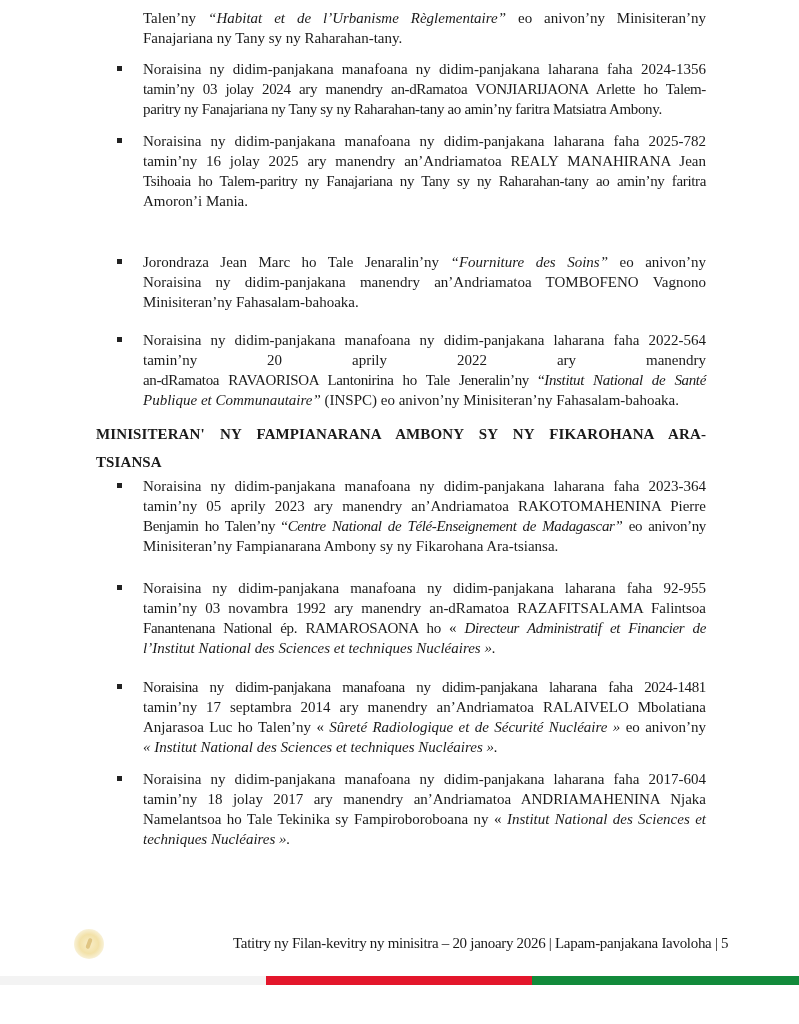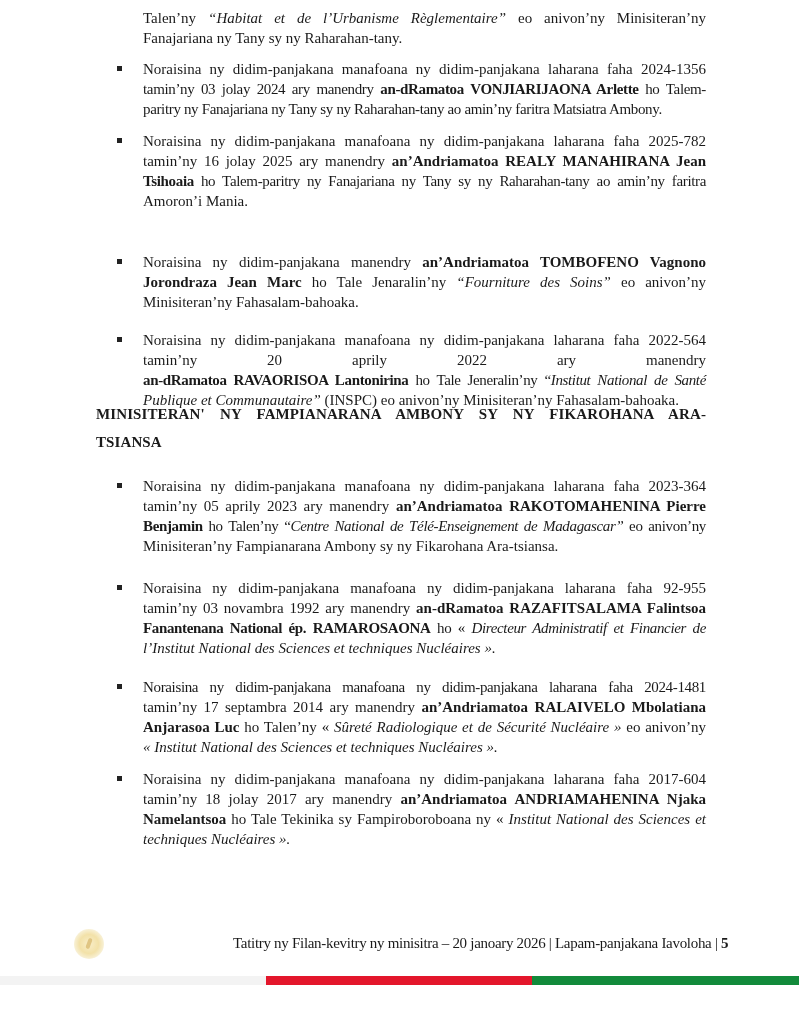--- a/index.html
+++ b/index.html
@@ -4,21 +4,21 @@
 <style>
   html, body { margin:0; padding:0; background:#ffffff; }
   body { width:799px; height:1024px; position:relative; overflow:hidden;
          font-family:"Liberation Serif", serif; color:#1a1a1a; }
   .page { position:absolute; left:0; top:0; width:799px; height:836px; }
   .block { position:absolute; left:143px; width:563px; font-size:15px; line-height:20px;
            text-align:justify; }
   .bullet { position:absolute; left:-26px; top:7px; width:5px; height:5px; background:#222; }
   .heading { position:absolute; left:96px; width:610px; font-weight:bold; font-size:15px;
              line-height:28px; letter-spacing:0.1px; text-align:justify; }
-  b { font-weight:bold; }
+  b { font-weight:normal; }
   i { font-style:italic; }
   .compact { letter-spacing:-0.35px; }
   .spread { text-align-last:justify; }
   .footer-text { position:absolute; left:213px; top:933px; font-size:15px; line-height:20px;
                  letter-spacing:-0.3px; white-space:nowrap;margin-left:20px; }
   .logo { position:absolute; left:74px; top:929px; width:30px; height:30px; border-radius:50%;
           background:radial-gradient(circle at 50% 50%, #f7e9b8 0%, #efd88c 45%, #f6ecc9 70%, #ffffff 100%);
           opacity:0.75; }
   .logo::after { content:""; position:absolute; left:13px; top:9px; width:4px; height:11px;
                  background:#d6b25a; border-radius:2px; transform:rotate(20deg); }
@@ -48,34 +48,34 @@
     <span class="bullet"></span>
     <div class="spread">Noraisina ny didim-panjakana manafoana ny didim-panjakana laharana faha 2025-782</div>
     <div class="spread"><span>tamin’ny 16 jolay 2025 ary manendry </span><b>an’Andriamatoa REALY MANAHIRANA Jean</b></div>
     <div class="spread compact"><b>Tsihoaia</b><span> ho Talem-paritry ny Fanajariana ny Tany sy ny Raharahan-tany ao amin’ny faritra</span></div>
     <div>Amoron’i Mania.</div>
   </div>
 
 
   <div class="block" style="top:252px;">
     <span class="bullet"></span>
+    <div class="spread"><b>Jorondraza Jean Marc</b><span> ho Tale Jenaralin’ny </span><i>“Fourniture des Soins”</i><span> eo anivon’ny</span></div>
     <div class="spread"><span>Noraisina ny didim-panjakana manendry </span><b>an’Andriamatoa TOMBOFENO Vagnono</b></div>
-    <div class="spread"><b>Jorondraza Jean Marc</b><span> ho Tale Jenaralin’ny </span><i>“Fourniture des Soins”</i><span> eo anivon’ny</span></div>
     <div>Minisiteran’ny Fahasalam-bahoaka.</div>
   </div>
 
   <div class="block" style="top:330px;">
     <span class="bullet"></span>
     <div class="spread">Noraisina ny didim-panjakana manafoana ny didim-panjakana laharana faha 2022-564</div>
     <div class="spread" style="word-spacing:58px;">tamin’ny 20 aprily 2022 ary manendry</div>
     <div class="spread compact"><b>an-dRamatoa RAVAORISOA Lantonirina</b><span> ho Tale Jeneralin’ny “</span><i>Institut National de Santé</i></div>
     <div><i>Publique et Communautaire”</i><span> (INSPC) eo anivon’ny Minisiteran’ny Fahasalam-bahoaka.</span></div>
   </div>
 
-  <div class="heading" style="top:400px;">
+  <div class="heading" style="top:420px;">
     <div class="spread">MINISITERAN' NY FAMPIANARANA AMBONY SY NY FIKAROHANA ARA-</div>
     <div>TSIANSA</div>
   </div>
 
   <div class="block" style="top:476px;">
     <span class="bullet"></span>
     <div class="spread">Noraisina ny didim-panjakana manafoana ny didim-panjakana laharana faha 2023-364</div>
     <div class="spread"><span>tamin’ny 05 aprily 2023 ary manendry </span><b>an’Andriamatoa RAKOTOMAHENINA Pierre</b></div>
     <div class="spread compact"><b>Benjamin</b><span> ho Talen’ny “</span><i>Centre National de Télé-Enseignement de Madagascar”</i><span> eo anivon’ny</span></div>
     <div>Minisiteran’ny Fampianarana Ambony sy ny Fikarohana Ara-tsiansa.</div>

